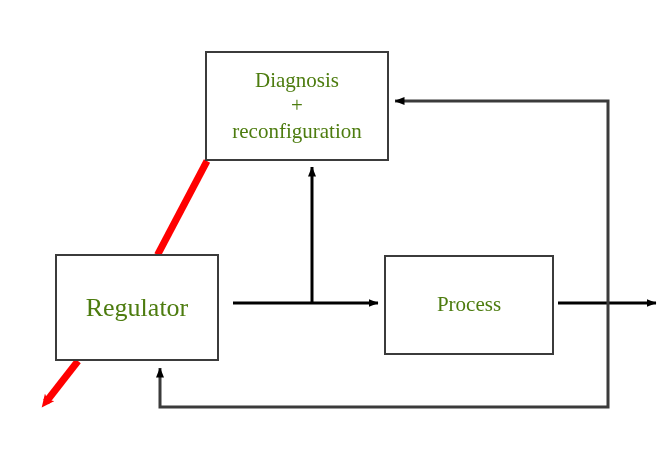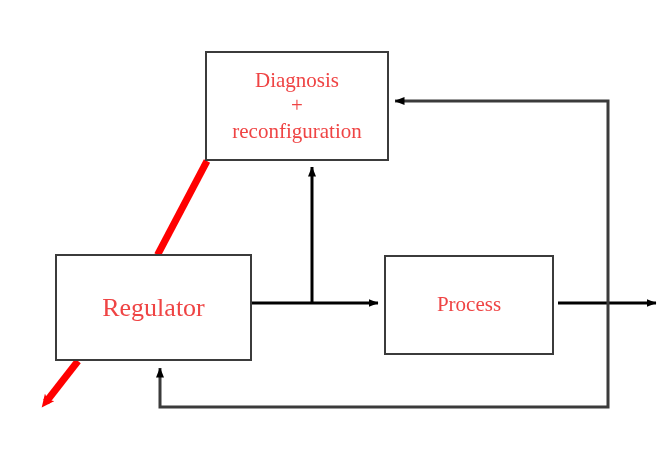--- a/index.html
+++ b/index.html
@@ -34,36 +34,36 @@
     align-items: center;
     justify-content: center;
     text-align: center;
     color: #000000;
     z-index: 5;
   }
   .node-label {
     display: block;
     line-height: 1.22;
     white-space: pre-line;
-    color: #ef4444;
+    color: #4d7c0f;
     text-align: center;
   }
   #node-diagnosis {
     left: 205px;
     top: 51px;
     width: 184px;
     height: 110px;
   }
   #node-diagnosis .node-label {
     font-size: 21px;
   }
   #node-regulator {
     left: 55px;
     top: 254px;
-    width: 197px;
+    width: 164px;
     height: 107px;
   }
   #node-regulator .node-label {
     font-size: 26px;
   }
   #node-process {
     left: 384px;
     top: 255px;
     width: 170px;
     height: 100px;

